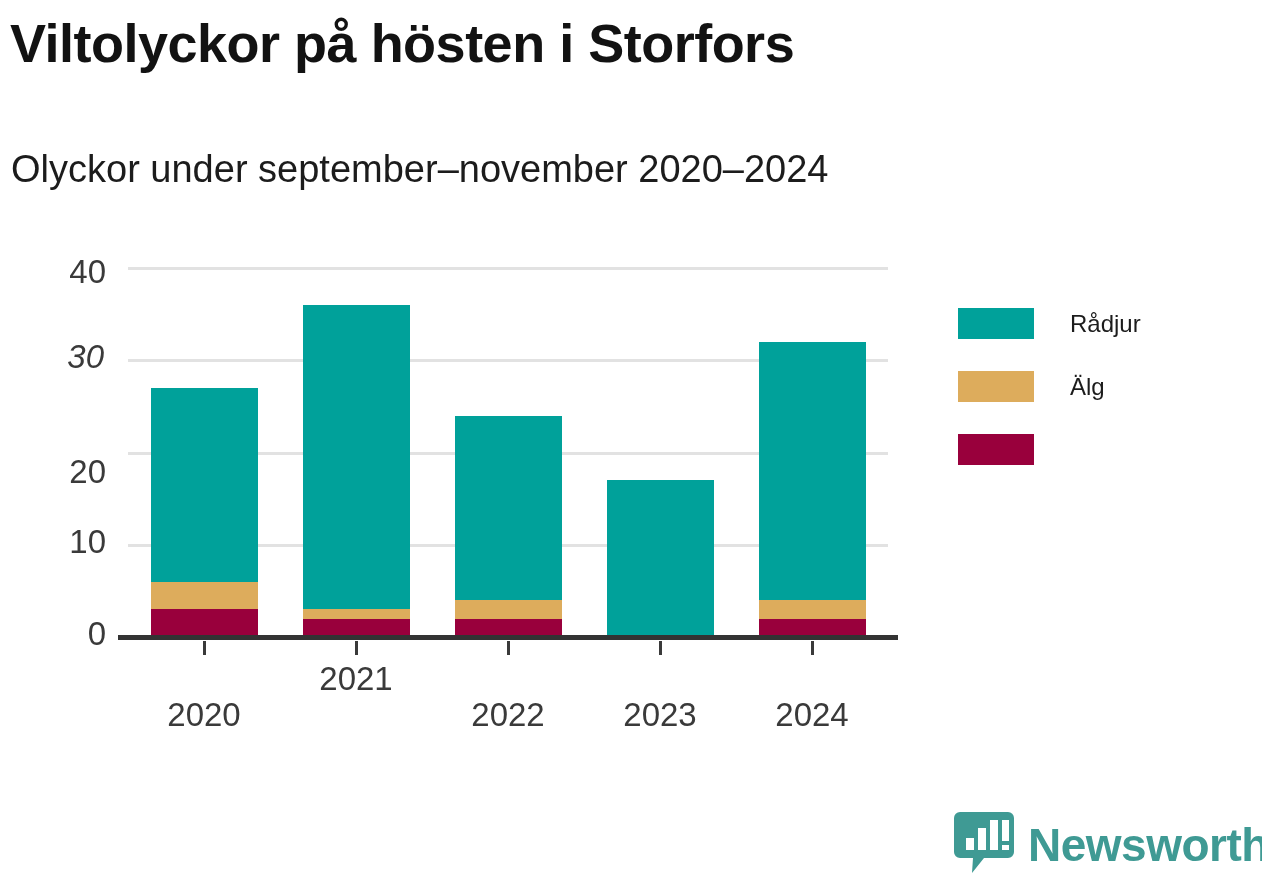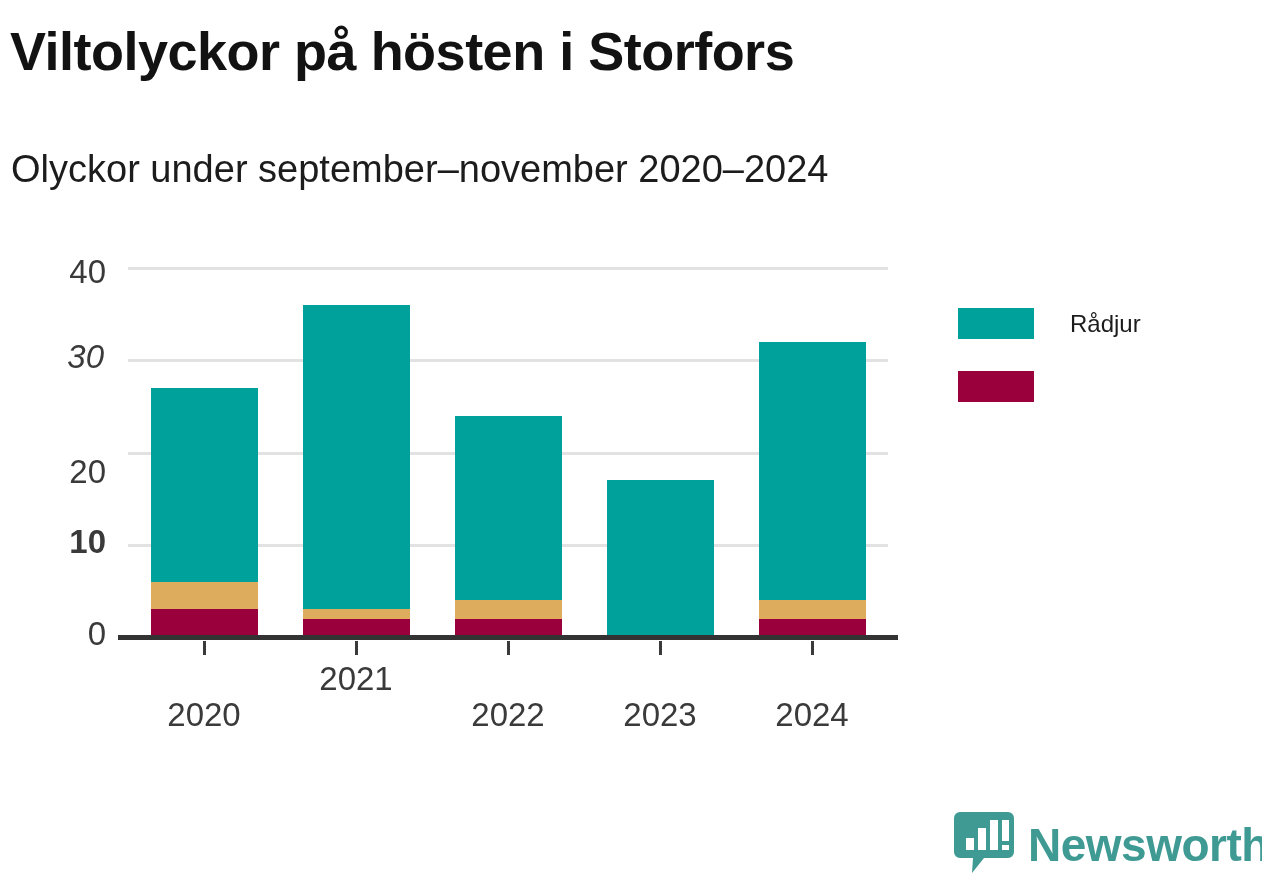--- a/index.html
+++ b/index.html
@@ -13,21 +13,21 @@
     font-family: "Liberation Sans", sans-serif;
     color: #1a1a1a;
     overflow: hidden;
     position: relative;
   }
 
   
   #chart-title {
     position: absolute;
     left: 10px;
-    top: 20px;
+    top: 12px;
     font-size: 54px;
     font-weight: bold;
     letter-spacing: -0.5px;
     color: #121212;
     white-space: nowrap;
   }
   #chart-subtitle {
     position: absolute;
     left: 11px;
     top: 148px;
@@ -129,21 +129,21 @@
 
 <div id="plot-wrap">
   <div id="gridlines">
       <div class="gridline" style="left: 128px; width: 760px; top: 543.75px;"></div>
       <div class="gridline" style="left: 128px; width: 760px; top: 451.5px;"></div>
       <div class="gridline" style="left: 128px; width: 760px; top: 359.25px;"></div>
       <div class="gridline" style="left: 128px; width: 760px; top: 267px;"></div>
     </div>
   <div id="ytick-labels">
       <div class="ytick-label" style="left: 16px; top: 615px;">0</div>
-      <div class="ytick-label" style="left: 16px; top: 522.75px; font-weight: bold;">10</div>
+      <div class="ytick-label" style="left: 16px; top: 522.75px;">10</div>
       <div class="ytick-label" style="left: 16px; top: 453px;">20</div>
       <div class="ytick-label" style="left: 14px; top: 338.25px; font-style: italic;">30</div>
       <div class="ytick-label" style="left: 16px; top: 253px;">40</div>
     </div>
   <div id="bars">
       <div class="bar-group" style="left: 150.5px; width: 107px; top: 387.925px; height: 249.075px;">
         <div class="bar-seg" style="background: rgb(153, 0, 60); bottom: 0px; height: 27.675px;"></div>
         <div class="bar-seg" style="background: rgb(221, 172, 92); bottom: 27.675px; height: 27.675px;"></div>
         <div class="bar-seg" style="background: rgb(0, 161, 154); bottom: 55.35px; height: 193.725px;"></div>
       </div>
@@ -178,20 +178,24 @@
       <div class="xtick-label" style="left: 585px; width: 150px; top: 664px;">2023</div>
       <div class="xtick-mark" style="left: 811px; top: 641px;"></div>
       <div class="xtick-label" style="left: 737px; width: 150px; top: 664px;">2024</div>
     </div>
 </div>
 
 <div id="legend">
     <div class="legend-row">
       <span class="legend-swatch" style="background: rgb(0, 161, 154);"></span>
       <span class="legend-label">Rådjur</span>
+    </div>
+    <div class="legend-row">
+      <span class="legend-swatch" style="background: rgb(221, 172, 92);"></span>
+      <span class="legend-label">Älg</span>
     </div>
     <div class="legend-row">
       <span class="legend-swatch" style="background: rgb(153, 0, 60);"></span>
     </div>
   </div>
 
 <div id="logo">
   <span id="logo-mark">
     <svg width="60" height="62" viewBox="0 0 60 62">
       <path d="M6,0 H54 A6,6 0 0 1 60,6 V40 A6,6 0 0 1 54,46 H30 L18,61 L19,46 H6 A6,6 0 0 1 0,40 V6 A6,6 0 0 1 6,0 Z" fill="#3f9a94"></path>

